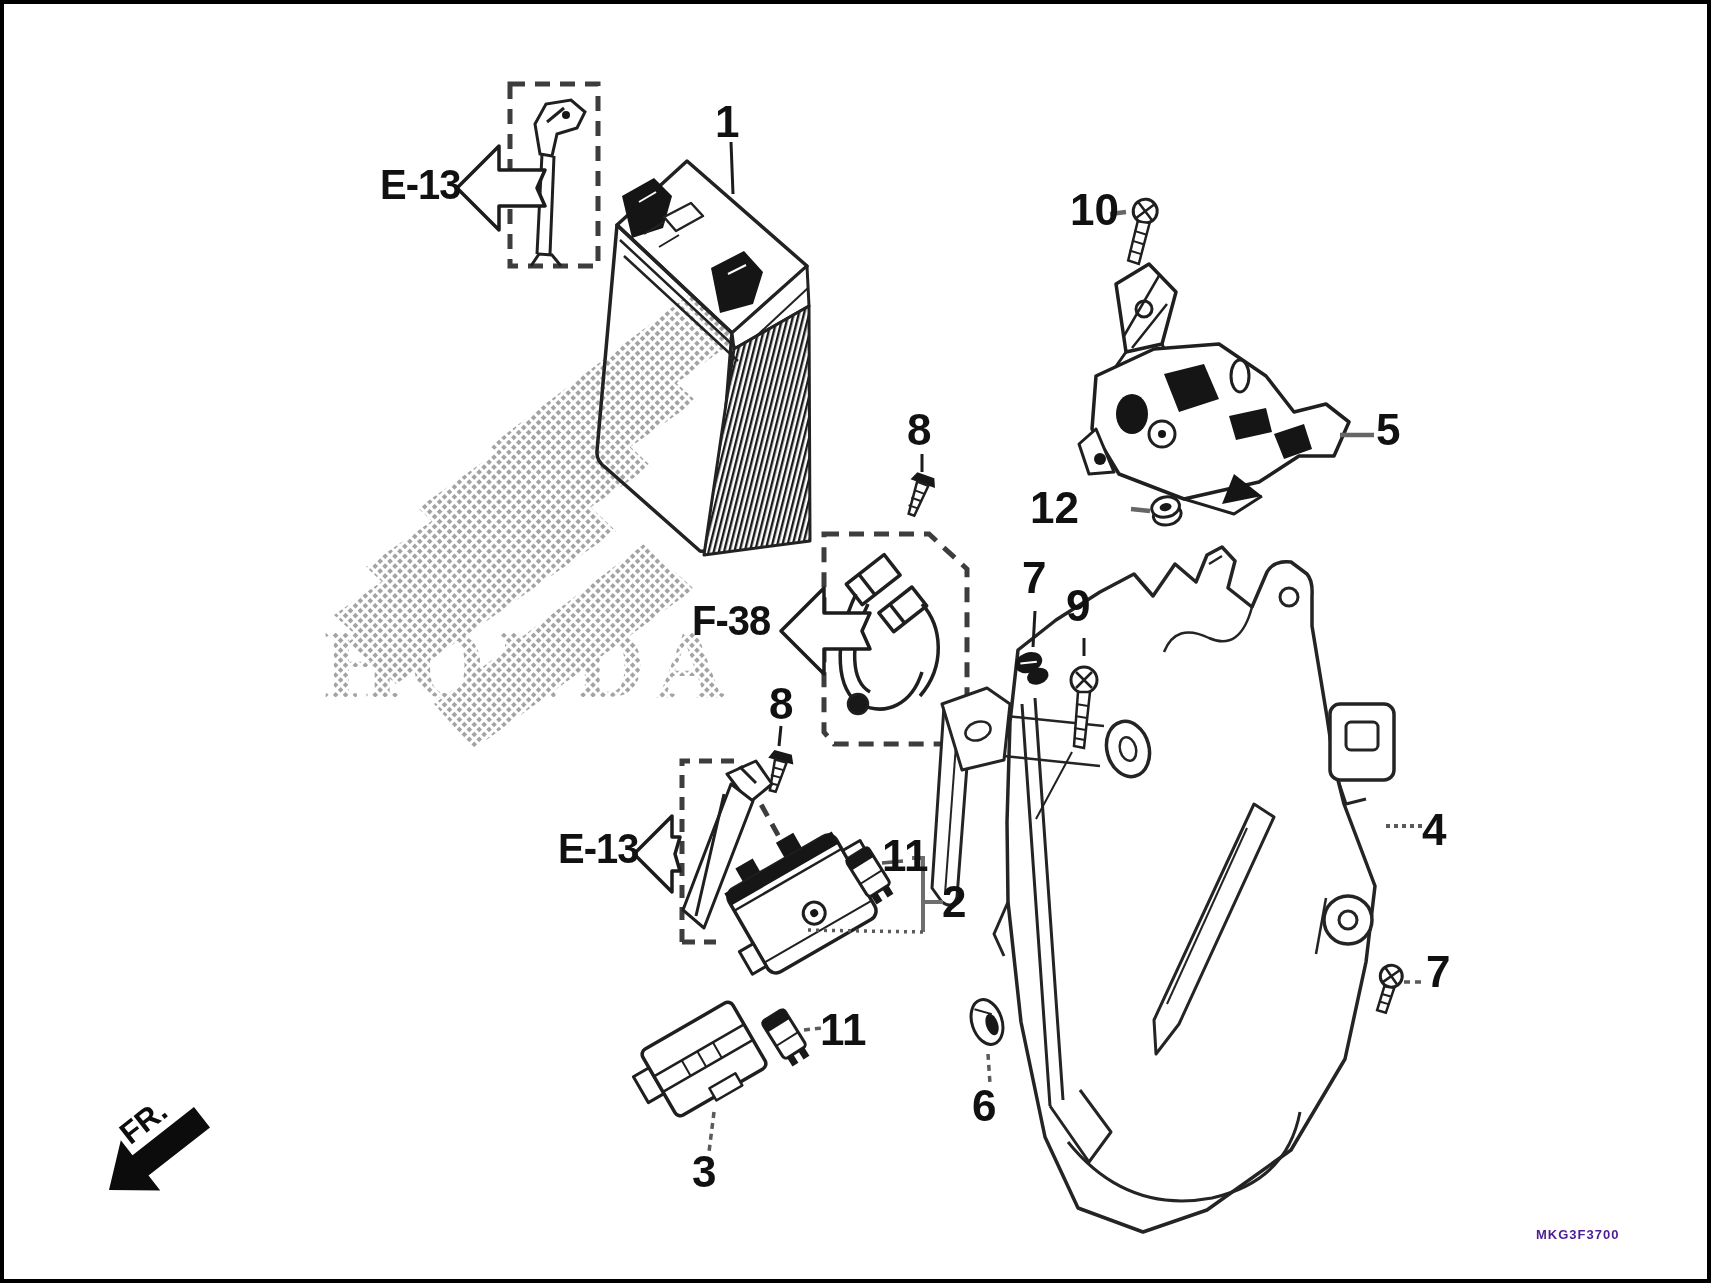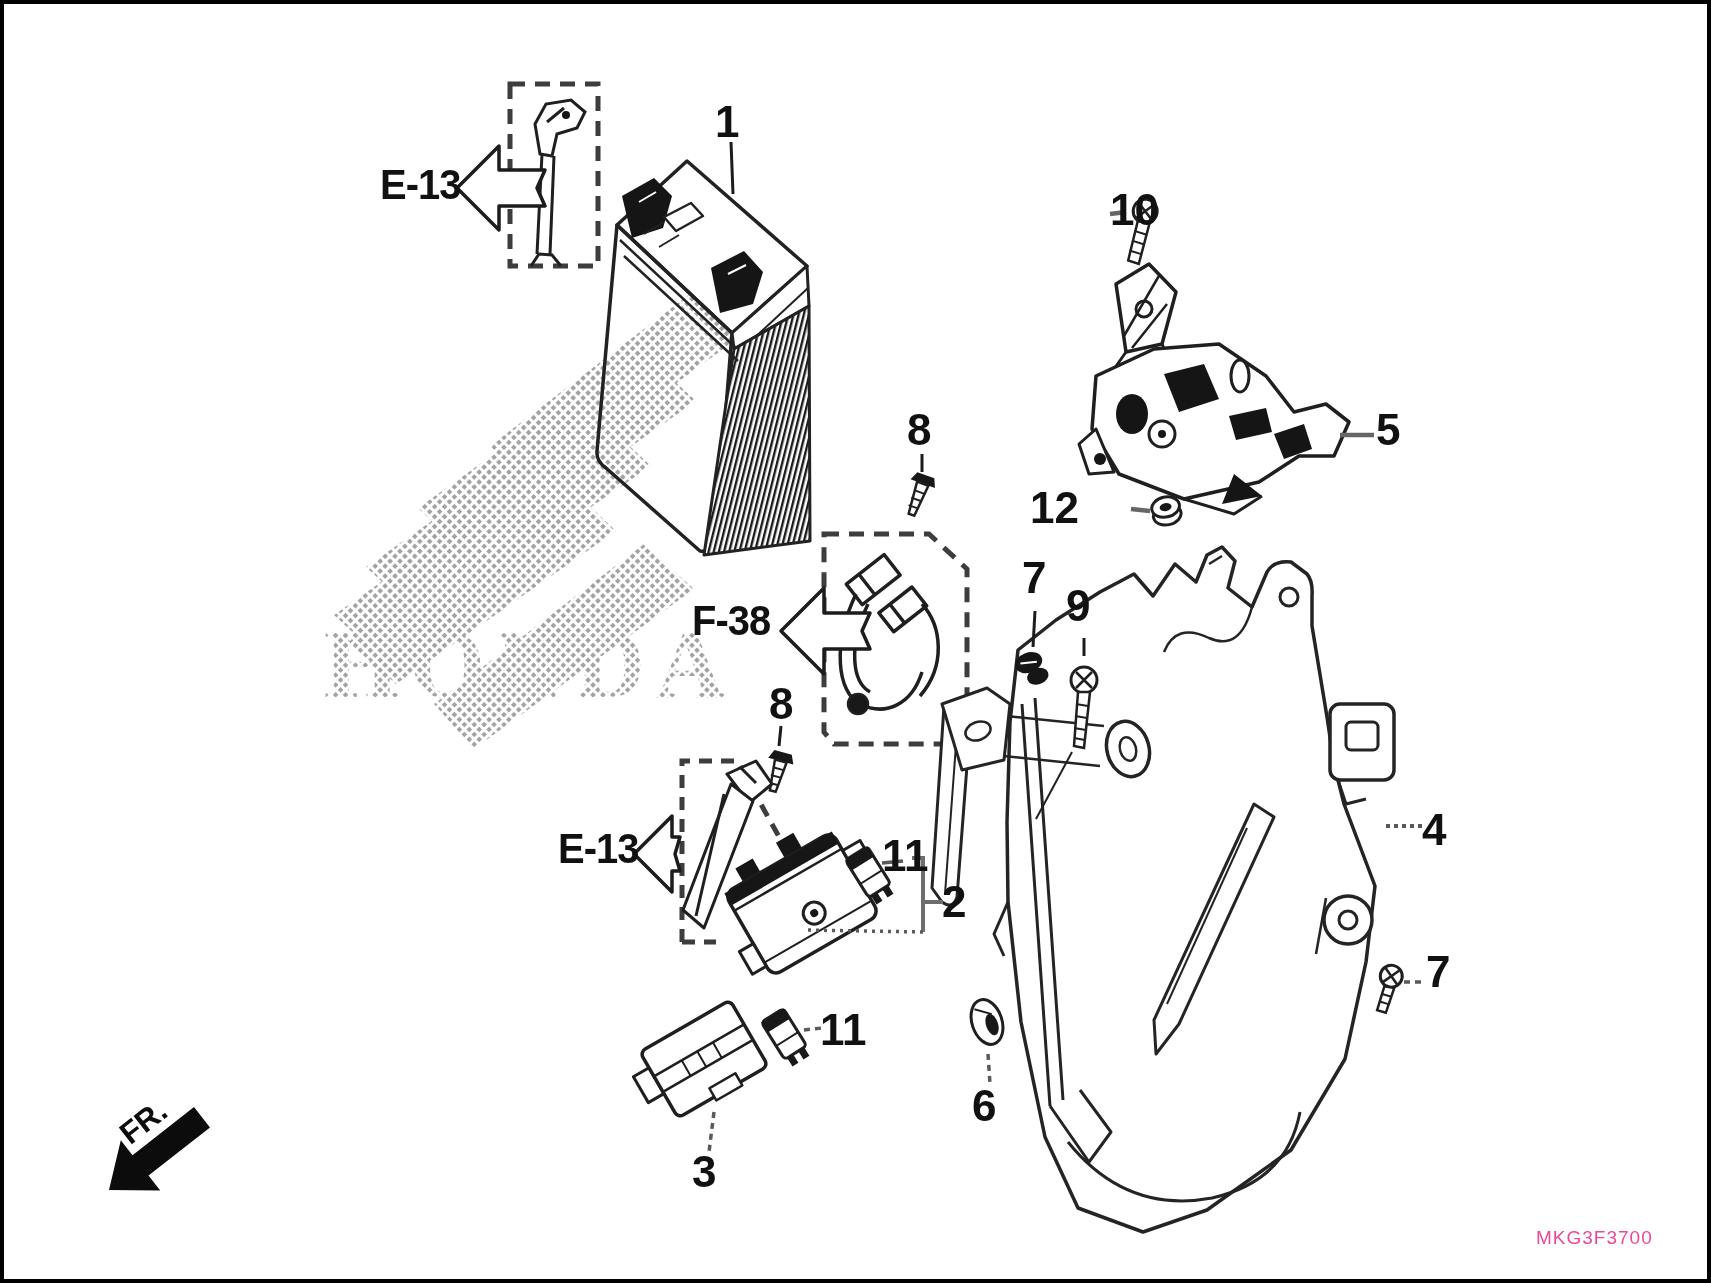--- a/index.html
+++ b/index.html
@@ -5,21 +5,21 @@
   html,body{margin:0;padding:0;background:#ffffff;}
   .canvas{
     position:relative;width:1711px;height:1283px;background:#ffffff;
     font-family:"Liberation Sans",sans-serif;overflow:hidden;
     border:4px solid #000;box-sizing:border-box;
   }
   .art{position:absolute;left:0;top:0;width:1703px;height:1275px;}
   .label{position:absolute;color:#111;font-weight:bold;line-height:1;white-space:nowrap;}
   .callout{font-size:44px;font-family:"Liberation Sans",sans-serif;}
   .ref{font-size:42px;letter-spacing:-1px;transform:scaleX(.95);transform-origin:left top;}
-  .code{font-size:19px;color:#ec4899;font-weight:normal;letter-spacing:1px;}
+  .code{font-size:13px;color:#4c1d95;font-weight:bold;letter-spacing:1px;}
 </style>
 </head>
 <body>
 
 <div class="canvas">
 
 <svg class="art" viewBox="0 0 1703 1275">
   <defs>
     <pattern id="ht" width="7" height="7" patternUnits="userSpaceOnUse" patternTransform="rotate(45)">
       <rect width="7" height="7" fill="#ffffff"></rect>
@@ -268,21 +268,21 @@
     <path d="M1400,978 L1422,978" stroke="#5a5a5a" stroke-width="3.5" stroke-dasharray="6 5"></path>
     <path d="M984,1050 L986,1080" stroke="#5a5a5a" stroke-width="3.5" stroke-dasharray="6 5"></path>
   </g>
 </svg>
 
   <div class="label ref" style="left:376px;top:160px;">E-13</div>
   <div class="label ref" style="left:688px;top:596px;">F-38</div>
   <div class="label ref" style="left:554px;top:824px;">E-13</div>
 
   <div class="label callout" style="left:711px;top:96px;">1</div>
-  <div class="label callout" style="left:1106px;top:184px;">10</div>
+  <div class="label callout" style="left:1066px;top:184px;">10</div>
   <div class="label callout" style="left:1372px;top:404px;">5</div>
   <div class="label callout" style="left:1026px;top:482px;">12</div>
   <div class="label callout" style="left:903px;top:404px;">8</div>
   <div class="label callout" style="left:765px;top:678px;">8</div>
   <div class="label callout" style="left:1018px;top:552px;">7</div>
   <div class="label callout" style="left:1062px;top:580px;">9</div>
   <div class="label callout" style="left:878px;top:830px;">11</div>
   <div class="label callout" style="left:938px;top:876px;">2</div>
   <div class="label callout" style="left:688px;top:1146px;">3</div>
   <div class="label callout" style="left:816px;top:1004px;">11</div>

